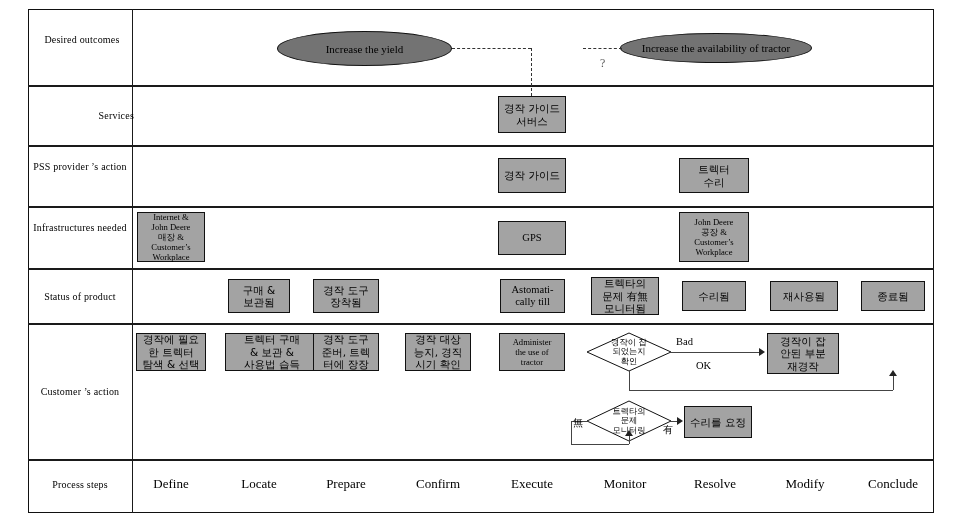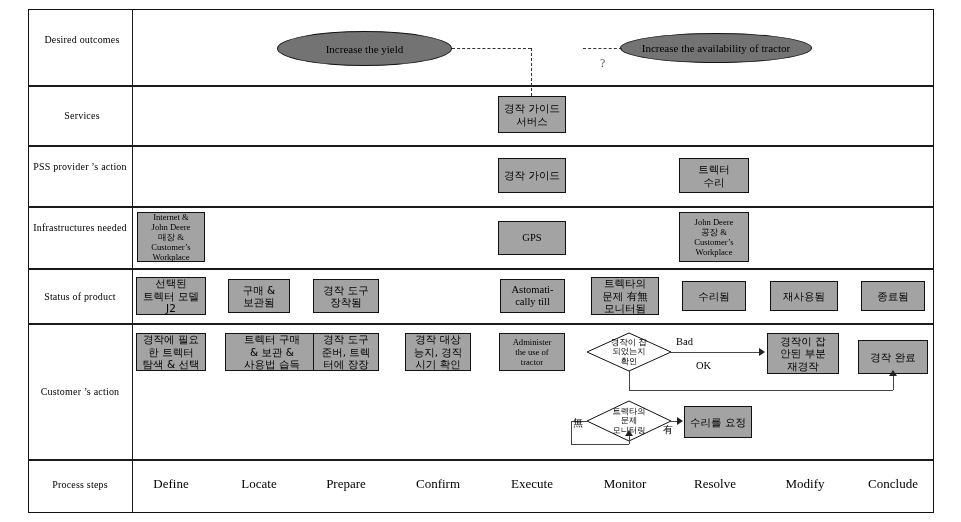--- a/index.html
+++ b/index.html
@@ -183,21 +183,21 @@
   <div class="hdiv thick" style="top:145px;"></div>
   <div class="hdiv thick" style="top:206px;"></div>
   <div class="hdiv thick" style="top:268px;"></div>
   <div class="hdiv thick" style="top:323px;"></div>
   <div class="hdiv thick" style="top:459px;"></div>
 
   <div class="vdiv" style="left:132px; height:504px;"></div>
 
   <div class="rowlabel" style="top:31px;">Desired
 outcomes</div>
-  <div class="rowlabel" style="top:107px;">Services</div>
+  <div class="rowlabel" style="top:107px;text-align:right;">Services</div>
   <div class="rowlabel wide" style="top:158px;">PSS provider ’s
 action</div>
   <div class="rowlabel wide" style="top:219px;">Infrastructures
 needed</div>
   <div class="rowlabel wide" style="top:288px;">Status of product</div>
   <div class="rowlabel wide" style="top:383px;">Customer ’s action</div>
   <div class="rowlabel wide" style="top:476px;">Process steps</div>
 
   <div class="ellipse" style="left:277px; top:31px; width:175px; height:35px;">
     <span>Increase the yield</span>
@@ -235,25 +235,20 @@
   <div class="node serif" style="left:498px; top:221px; width:68px; height:34px;">
     <span>GPS</span>
   </div>
   <div class="node serif tiny" style="left:679px; top:212px; width:70px; height:50px;">
     <span>John Deere
 공장 &amp;
 Customer’s
 Workplace</span>
   </div>
 
-  <div class="node" style="left:136px; top:277px; width:70px; height:38px;">
-    <span>선택된
-트렉터 모델
-J2</span>
-  </div>
   <div class="node" style="left:228px; top:279px; width:62px; height:34px;">
     <span>구매 &amp;
 보관됨</span>
   </div>
   <div class="node" style="left:313px; top:279px; width:66px; height:34px;">
     <span>경작 도구
 장착됨</span>
   </div>
   <div class="node serif" style="left:500px; top:279px; width:65px; height:34px;text-align:center;">
     <span>Astomati-
@@ -296,23 +291,20 @@
   </div>
   <div class="node serif tiny" style="left:499px; top:333px; width:66px; height:38px;">
     <span>Administer
 the use of
 tractor</span>
   </div>
   <div class="node" style="left:767px; top:333px; width:72px; height:41px;">
     <span>경작이 잡
 안된 부분
 재경작</span>
-  </div>
-  <div class="node" style="left:858px; top:340px; width:70px; height:34px;">
-    <span>경작 완료</span>
   </div>
   <div class="node" style="left:684px; top:406px; width:68px; height:32px;">
     <span>수리를 요정</span>
   </div>
 
   <div class="diamond-wrap" style="left:586px; top:332px; width:86px; height:40px;">
     <svg width="86" height="40" viewBox="0 0 86 40">
       <polygon points="43,1 85,20 43,39 1,20" fill="#ffffff" stroke="#111111" stroke-width="1"></polygon>
     </svg>
     <div class="diamond-text">경작이 잡

